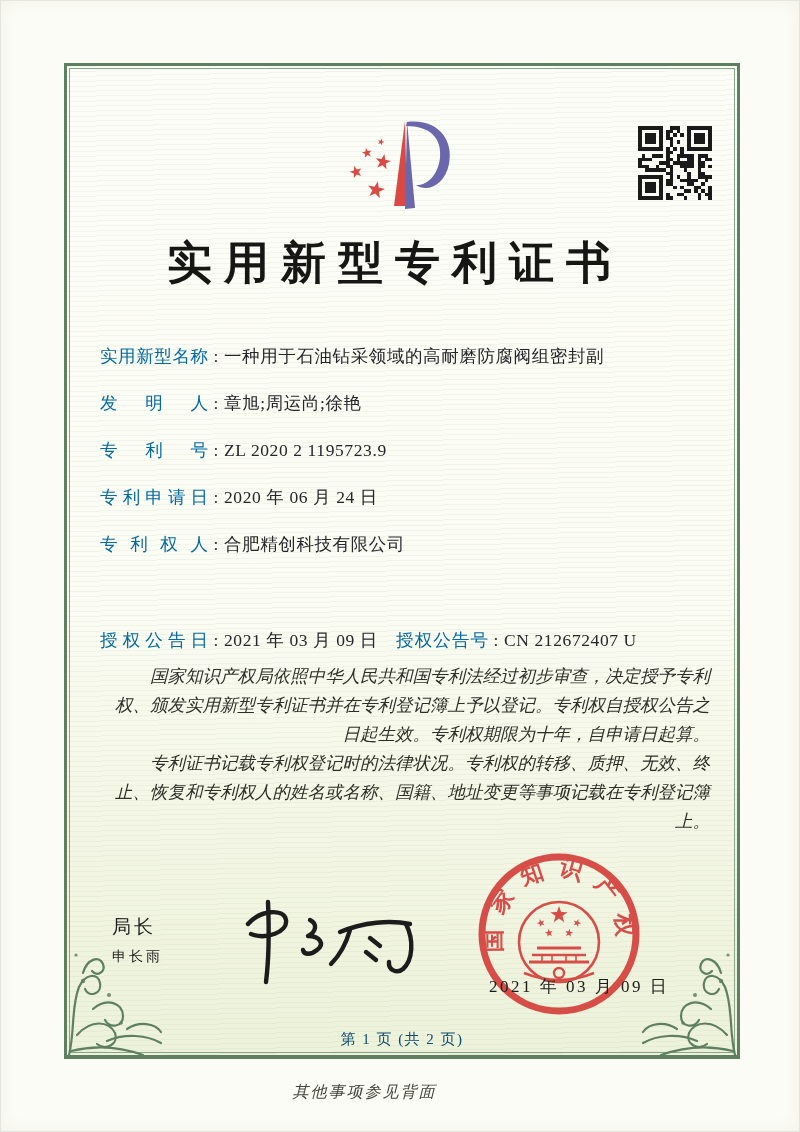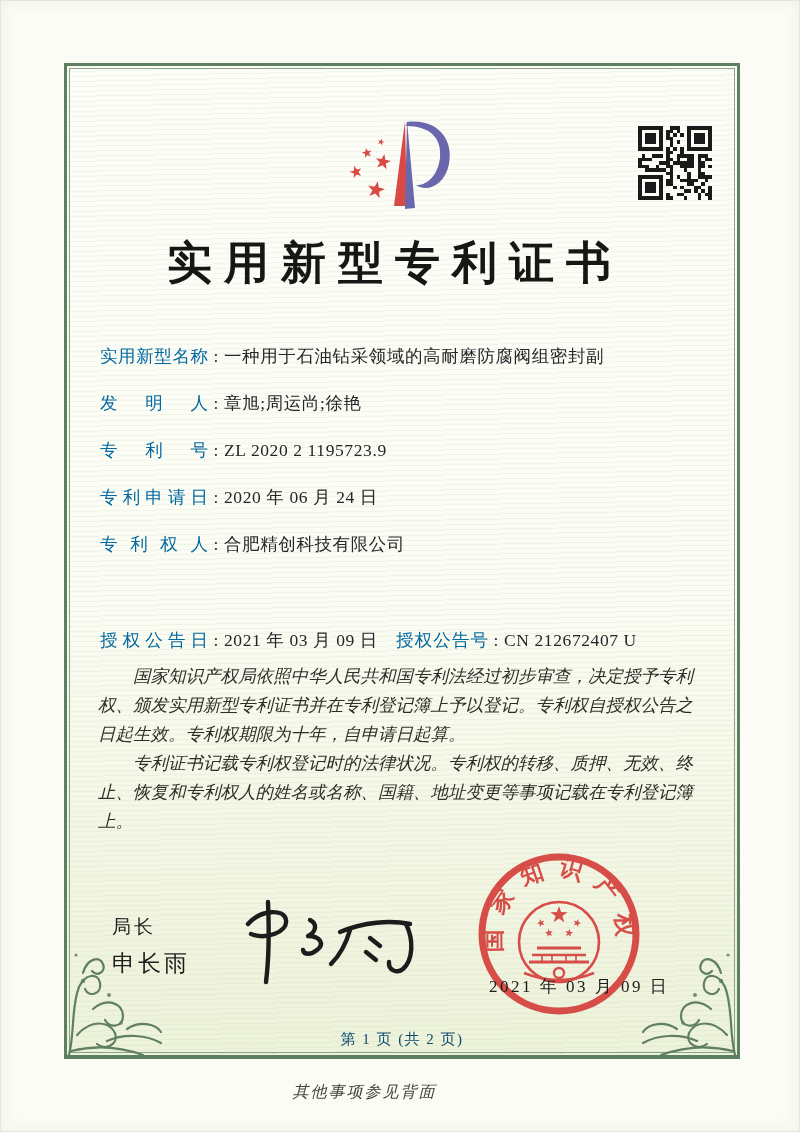--- a/index.html
+++ b/index.html
@@ -44,27 +44,27 @@
   .frow { position:absolute; left:100px; white-space:nowrap; font-size:17.5px; }
   .flabel { display:inline-block; width:108px; text-align:justify; text-align-last:justify; color:#0369a1; }
   .fcolon { display:inline-block; width:16px; text-align:center; color:#2c2c29; }
   .fvalue { letter-spacing:0.6px; color:#26262a;font-family:Liberation Serif, serif; }
   .fvalue.wrap { display:inline-block; white-space:normal; width:438px; vertical-align:top; line-height:25px; }
   .fpair2 { position:absolute; left:296px; top:0; }
   .fpair2 .flabel { width:92px; }
   
   .body-text {
     position:absolute; left:98px; top:662px; width:612px; z-index:3;
-    font-size:17.5px; line-height:29px; font-style:italic; color:#2e2e28;
+    font-size:17.5px; line-height:29px; font-style:italic; color:#2e2e28;text-align:right;
   }
   .body-text p { margin:0; text-indent:2em; }
   
   .director-title { position:absolute; left:112px; top:914px; font-size:19px; letter-spacing:3px;
     font-family:"Liberation Sans","DejaVu Sans",sans-serif; color:#1e1e1c; z-index:3; }
-  .director-name  { position:absolute; left:112px; top:948px; font-size:23px; letter-spacing:3px;
+  .director-name  { position:absolute; left:112px; top:948px; font-size:14px; letter-spacing:3px;
     font-family:Liberation Serif, serif; color:#1e1e1c; z-index:3; }
   .signature { position:absolute; left:218px; top:880px; width:215px; height:112px; z-index:3; }
   .seal { position:absolute; left:470px; top:845px; width:178px; height:178px; z-index:4; }
   .seal-date { position:absolute; left:489px; top:975px; font-size:17px; letter-spacing:2.5px;
     color:#1c1c1a; z-index:5; }
   .page-footer { position:absolute; left:64px; top:1030px; width:676px; text-align:center;
     font-size:15px; letter-spacing:1.5px; color:#0c4a6e; z-index:3; }
   .back-note { position:absolute; left:0; top:1082px; width:729px; text-align:center;
     font-size:16px; font-style:italic; letter-spacing:2px; color:#45453e; z-index:3; }
 </style>

